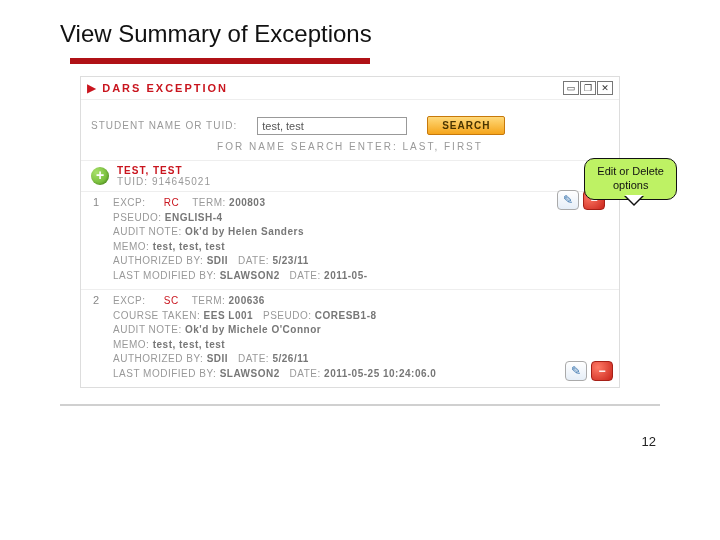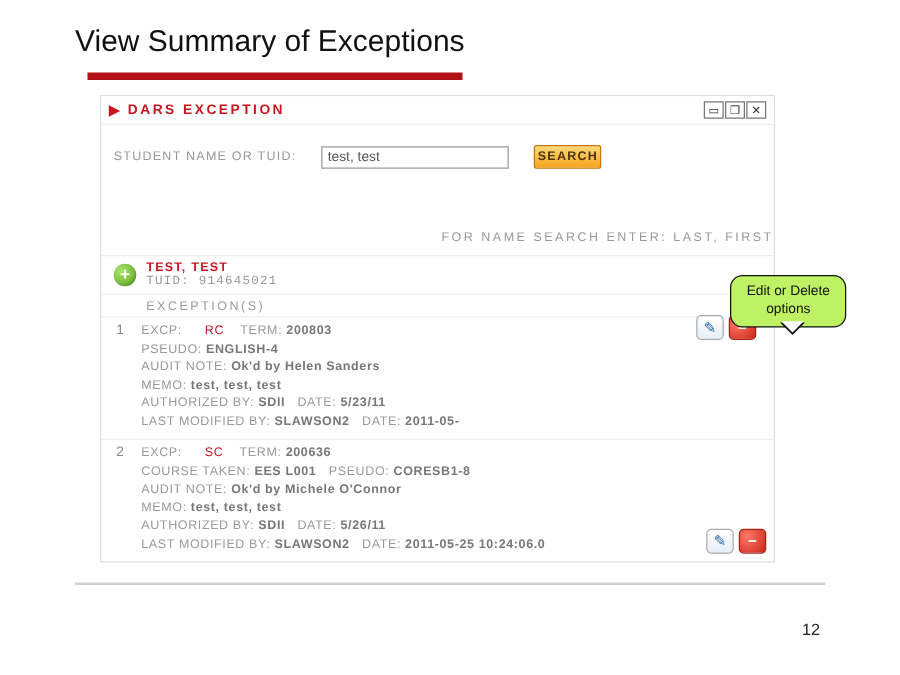--- a/index.html
+++ b/index.html
@@ -89,34 +89,33 @@
     width: 150px;
     color: #555;
   }
   .orange-button {
     background: linear-gradient(#ffd97a, #f5a51b);
     border: 1px solid #c7790b;
     color: #4a3400;
     font-weight: bold;
     font-size: 10px;
     letter-spacing: 1px;
-    padding: 3px 2px;
+    padding: 3px 14px;
     border-radius: 2px;
   }
   .clear-row {
     text-align: center;
     padding-bottom: 4px;
   }
   .hint-row {
-    text-align: right;
+    text-align: center;
     color: #999;
     letter-spacing: 2px;
     font-size: 10px;
     padding-bottom: 8px;
-    margin-top: 44px;
   }
   .student-row {
     display: flex;
     align-items: center;
     gap: 8px;
     padding: 4px 10px;
     border-top: 1px solid #eee;
   }
   .green-plus {
     width: 18px;
@@ -134,21 +133,20 @@
   .student-info .name {
     color: #c9151e;
     font-weight: bold;
     letter-spacing: 1px;
     font-size: 10px;
   }
   .student-info .tuid {
     color: #999;
     font-size: 10px;
     letter-spacing: 1px;
-    font-family: Liberation Mono, monospace;
   }
   .section-label {
     color: #999;
     letter-spacing: 2px;
     font-size: 10px;
     padding: 4px 10px 2px 36px;
     border-top: 1px solid #eee;
   }
   .exc-item {
     display: flex;
@@ -273,21 +271,20 @@
     <div class="green-plus">+</div>
     <div class="student-info">
       <div class="name">TEST, TEST</div>
       <div class="tuid">
         <span>TUID:</span>
         <span>914645021</span>
       </div>
     </div>
   </div>
 
-  <div class="section-label">EXCEPTION(S)</div>
 
   <div class="exc-item rel">
     <div class="exc-num">1</div>
     <div class="exc-body">
       <div class="kv">
         <span class="label">EXCP:</span>
         <span class="red">RC</span>
         &nbsp;&nbsp;
         <span class="label">TERM:</span>
         <span class="val">200803</span>

